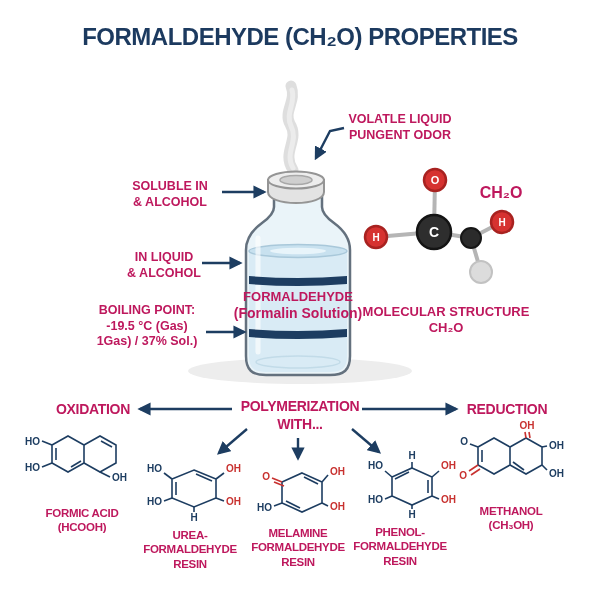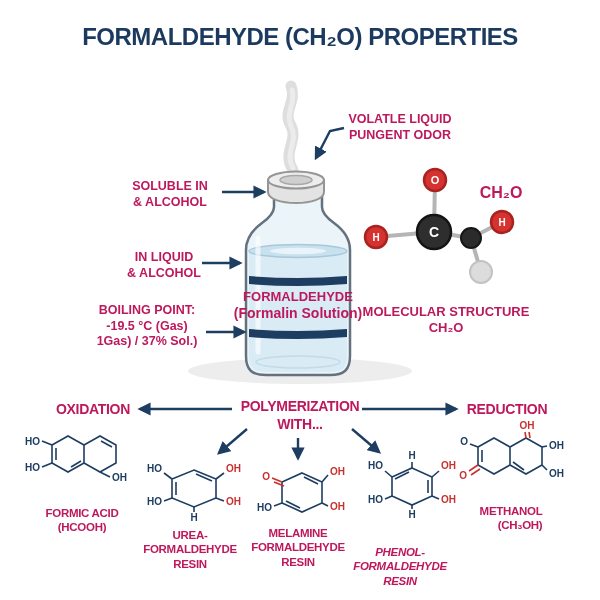--- a/index.html
+++ b/index.html
@@ -231,24 +231,24 @@
     <div>FORMALDEHYDE</div>
     <div>RESIN</div>
   </div>
 
   <div class="lbl structname" style="left:298px;top:526px;">
     <div>MELAMINE</div>
     <div>FORMALDEHYDE</div>
     <div>RESIN</div>
   </div>
 
-  <div class="lbl structname" style="left:400px;top:545px;font-style:italic;">
+  <div class="lbl structname" style="left:400px;top:525px;">
     <div>PHENOL-</div>
     <div>FORMALDEHYDE</div>
     <div>RESIN</div>
   </div>
 
-  <div class="lbl structname" style="left:511px;top:504px;text-align:right;">
+  <div class="lbl structname" style="left:511px;top:504px;">
     <div>METHANOL</div>
     <div>(CH₃OH)</div>
   </div>
 
 </div>
 
 </body></html>

